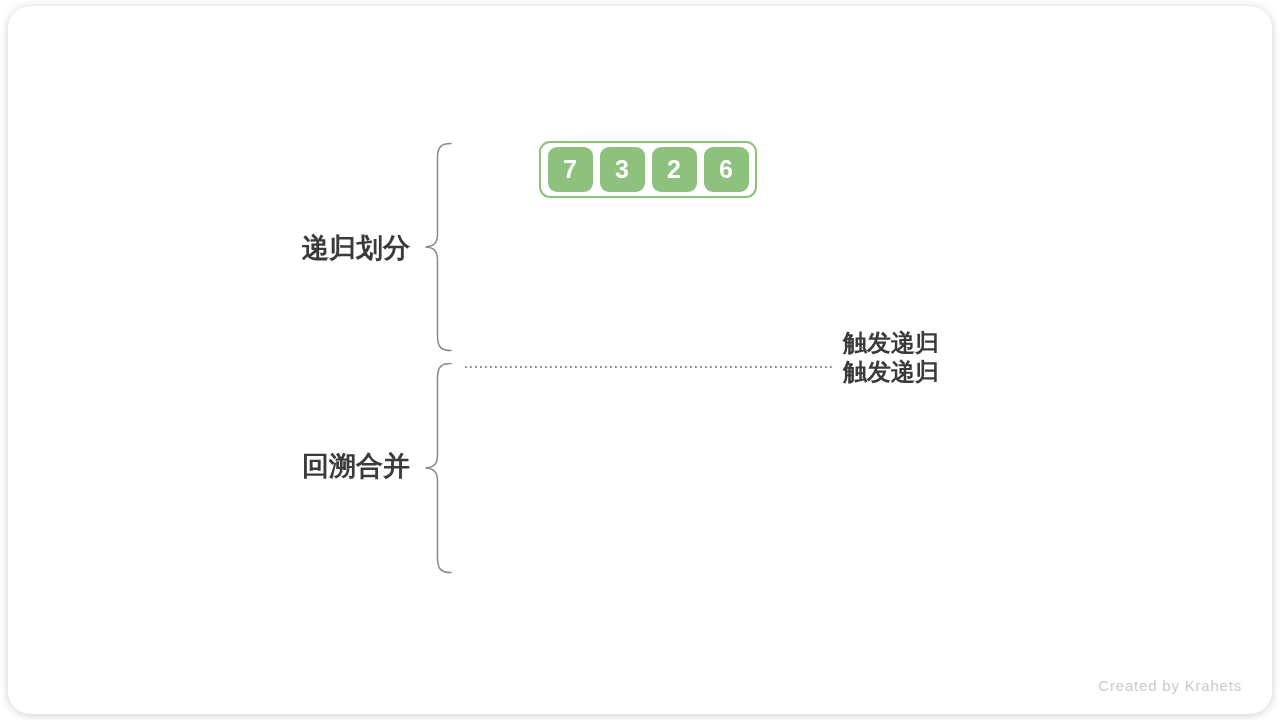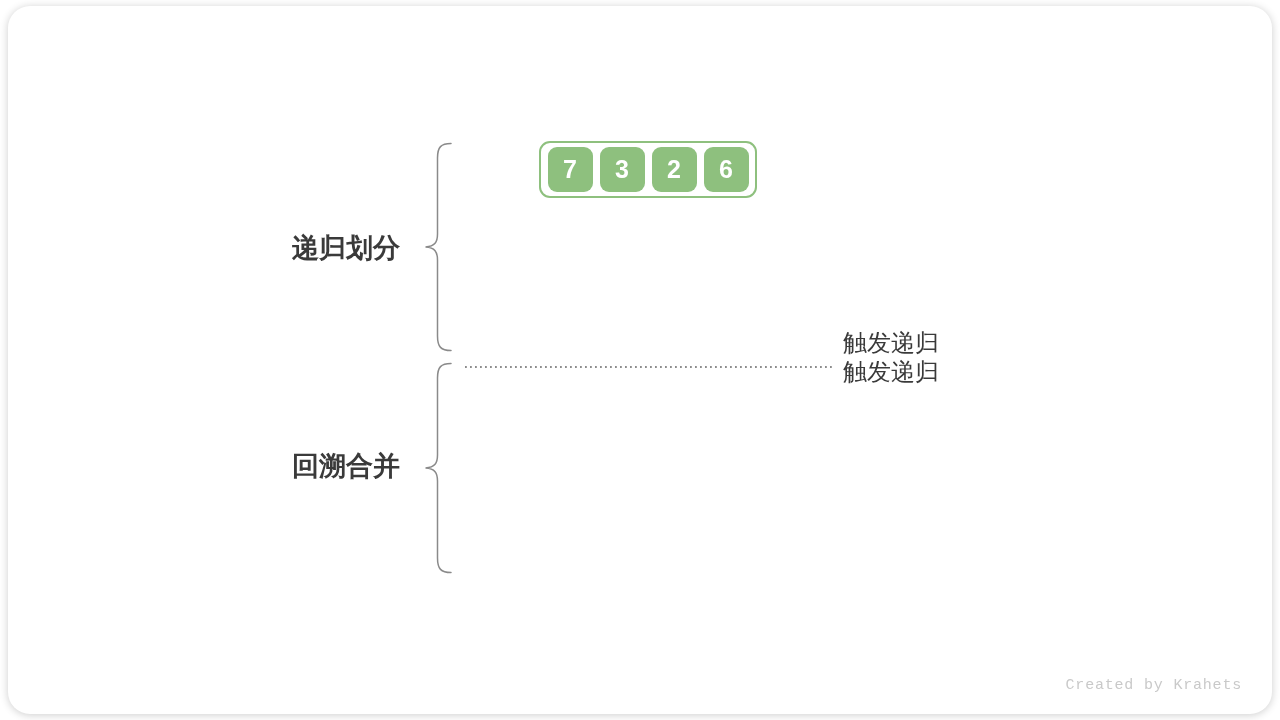--- a/index.html
+++ b/index.html
@@ -40,21 +40,21 @@
     justify-content: center;
     color: #ffffff;
     font-size: 25px;
     font-weight: bold;
   }
   
   .phase-label {
     position: absolute;
     left: 284px;
     width: 128px;
-    text-align: left;
+    text-align: center;
     font-size: 27px;
     font-weight: bold;
     color: #3a3a3a;
     line-height: 32px;
     white-space: nowrap;
   }
   .phase-label.top    { top: 226px; }
   .phase-label.bottom { top: 446px; font-family: Liberation Mono, monospace; }
   
   .brace { position: absolute; left: 416px; }
@@ -65,30 +65,30 @@
   .dotted-divider {
     position: absolute;
     left: 456px; top: 349px;
     width: 370px; height: 4px;
   }
   
   .terminate-label {
     position: absolute;
     left: 835px; top: 322px;
     font-size: 24px;
-    font-weight: normal;
+    font-weight: bold;
     color: #3a3a3a;
     line-height: 29px;
     white-space: nowrap;
   }
   
   .watermark {
     position: absolute;
     right: 30px; bottom: 20px;
-    font-family: Liberation Mono, monospace;
+    font-family: Liberation Sans, sans-serif;
     font-size: 15px;
     letter-spacing: 0.8px;
     color: #c9c9c9;
   }
 </style>
 </head>
 <body>
 
 <div class="canvas-card">
 

